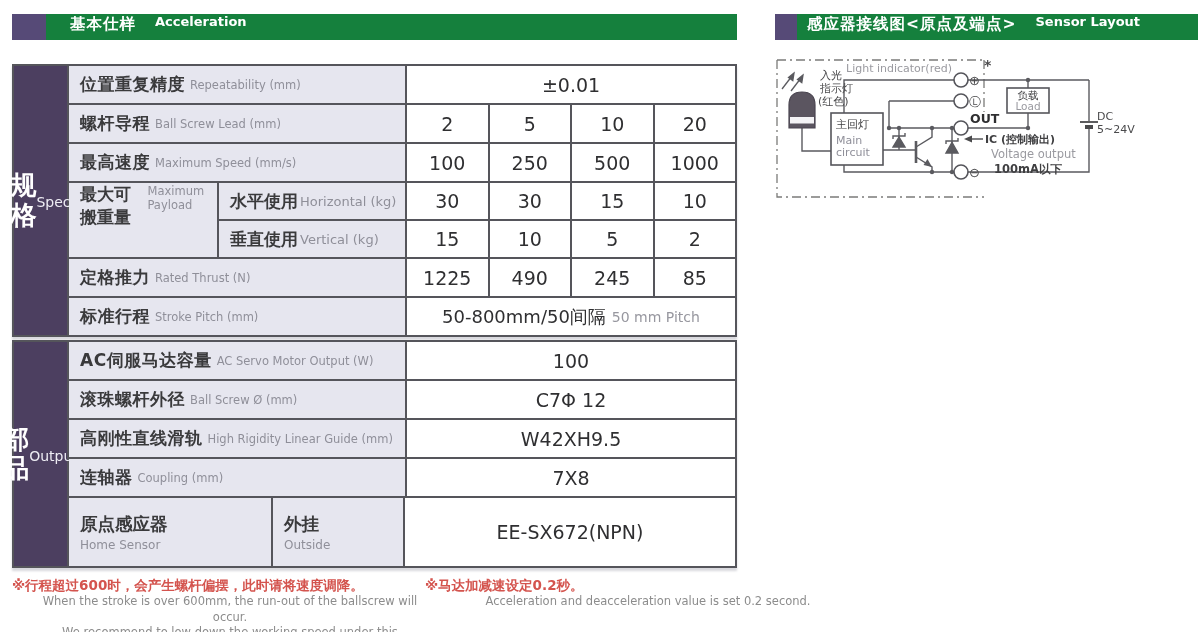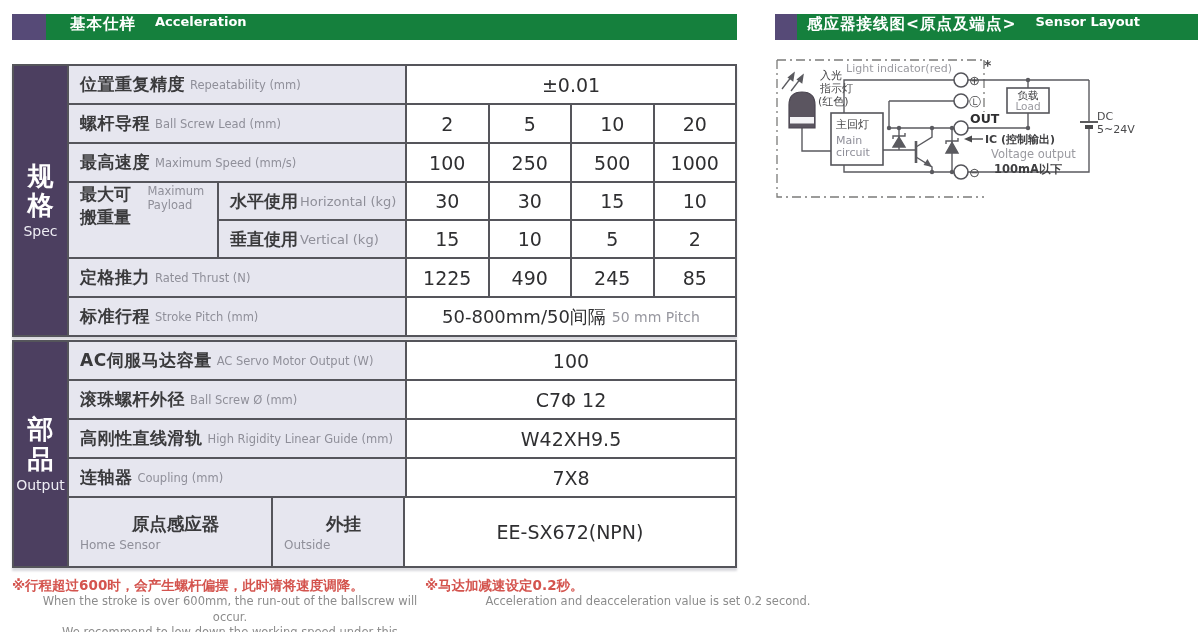--- a/index.html
+++ b/index.html
@@ -21,21 +21,21 @@
   .hdr-right .hdr-bar{padding-left:10px;}
   .hdr-zh{font-size:15.5px;font-weight:bold;letter-spacing:1px;}
   .hdr-en{font-size:13px;font-weight:bold;}
 
   
   .spec-table{position:absolute;left:12px;top:64px;width:725px;}
   .section{display:flex;border:2px solid #55555b;background:#fff;
            box-shadow:0 3px 2px rgba(120,120,135,.28);box-sizing:border-box;}
   .section + .section{margin-top:3px;}
   .side{width:53px;background:#4c3f60;border-right:2px solid #55555b;
-        display:flex;flex-direction:column;align-items:center;justify-content:center;color:#fff;}
+        display:flex;flex-direction:row;align-items:center;justify-content:center;color:#fff;}
   .side-zh{font-size:26px;font-weight:bold;line-height:1.12;text-align:center;
            width:1.1em;word-break:break-all;}
   .side-en{font-size:14px;margin-top:3px;color:#eeedf4;}
   .rows{flex:1;display:flex;flex-direction:column;}
   .row{display:flex;height:37px;}
   .row + .row{border-top:2px solid #55555b;}
   .row.payload{height:74px;}
   .row.tall{height:68px;}
   .cell{box-sizing:border-box;}
   .h{width:336px;background:#e6e6ef;display:flex;align-items:baseline;
@@ -50,21 +50,21 @@
   .pm .en{font-size:11.5px;color:#8f8f99;margin-top:1px;}
   .psub{flex:1;display:flex;flex-direction:column;border-left:2px solid #55555b;}
   .subrow{display:flex;height:36px;}
   .subrow + .subrow{border-top:2px solid #55555b;}
   .sh{width:186px;background:#e6e6ef;display:flex;align-items:center;
       padding-left:11px;gap:2px;white-space:nowrap;box-sizing:border-box;}
   .sh .zh{font-size:17px;font-weight:bold;color:#3a3a3c;}
   .sh .en{font-size:13px;color:#8f8f99;}
   .hv{background:#e6e6ef;display:flex;flex-direction:column;justify-content:center;
       padding-left:11px;box-sizing:border-box;}
-  .hv .zh{font-size:17.5px;font-weight:bold;color:#3a3a3c;text-align:center;}
+  .hv .zh{font-size:17.5px;font-weight:bold;color:#3a3a3c;}
   .hv .en{font-size:12px;color:#8f8f99;margin-top:2px;}
   .h1{width:202px;}
   .h2{width:132px;border-left:2px solid #55555b;}
   .sv-zh{font-size:18px;color:#2f2f31;}
   .sv-en{font-size:14px;color:#97979f;margin-left:6px;}
 
   
   .notes{position:absolute;top:576px;left:12px;width:1180px;}
   .note-col1{position:absolute;left:0;top:0;width:410px;}
   .note-col2{position:absolute;left:413px;top:0;width:420px;}

